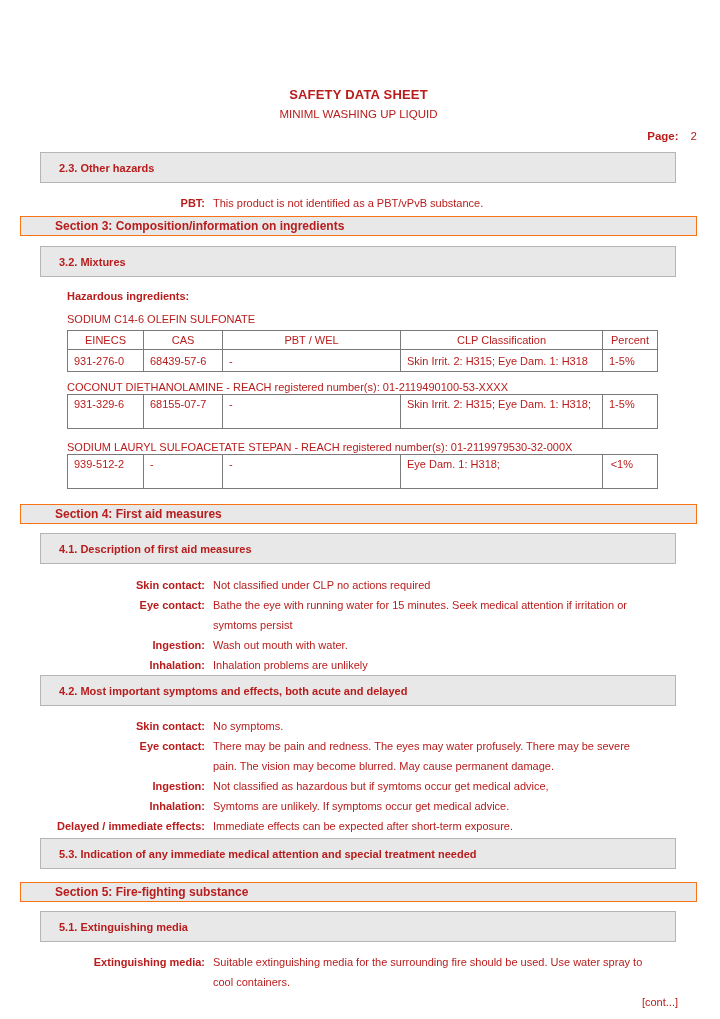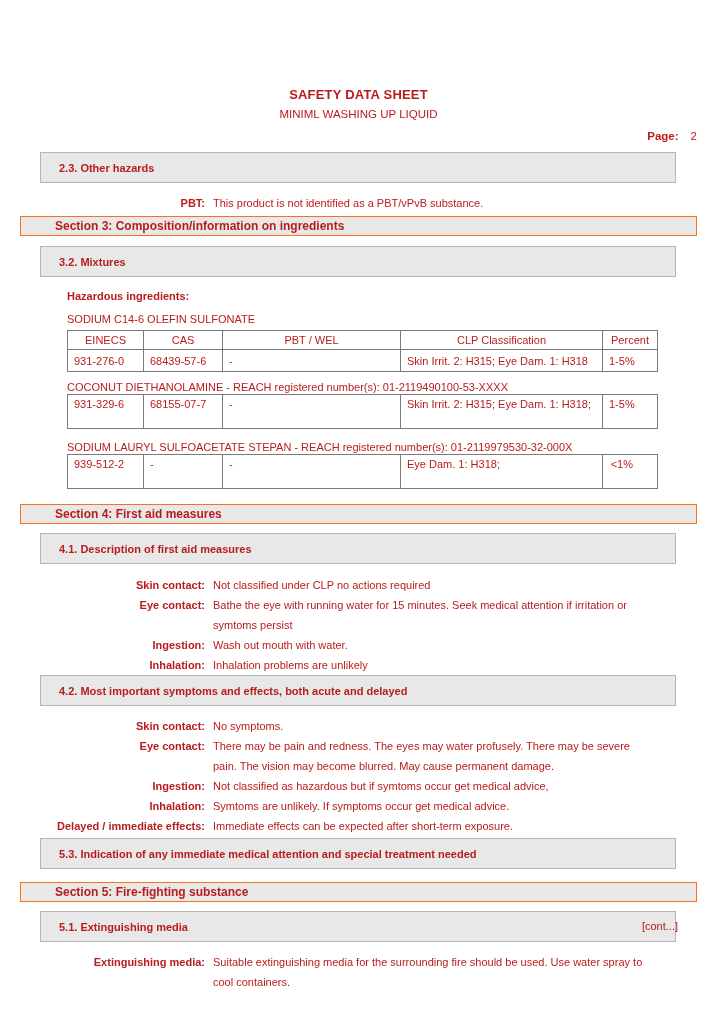--- a/index.html
+++ b/index.html
@@ -51,21 +51,21 @@
   }
   table.ingtab.t1 { margin-top:4px; }
   table.ingtab td { border:1px solid #7a7a7a; padding:2px 6px; overflow:hidden; white-space:nowrap; }
   .col-einecs { width:76px; } .col-cas { width:79px; } .col-pbt { width:178px; }
   .col-clp { width:202px; } .col-pct { width:55px; }
   tr.hrow td { text-align:center; height:19px; font-size:11px;margin-top:24px; }
   tr.drow td { height:22px; text-align:left; vertical-align:middle; }
   tr.drow td.pct { text-align:right; padding-right:24px; }
   table.t2 td, table.t3 td { height:34px; vertical-align:top; padding-top:3px; }
 
-  .cont-marker { position:absolute; top:920px; right:42px; font-size:11px; }
+  .cont-marker { position:absolute; top:996px; right:42px; font-size:11px; }
 </style>
 </head>
 <body>
 
 <div class="page">
 
   <div class="doc-title">SAFETY DATA SHEET</div>
   <div class="doc-subtitle">MINIML WASHING UP LIQUID</div>
   <div class="page-row">
     <span class="pl">Page:</span><span class="pn">2</span>

